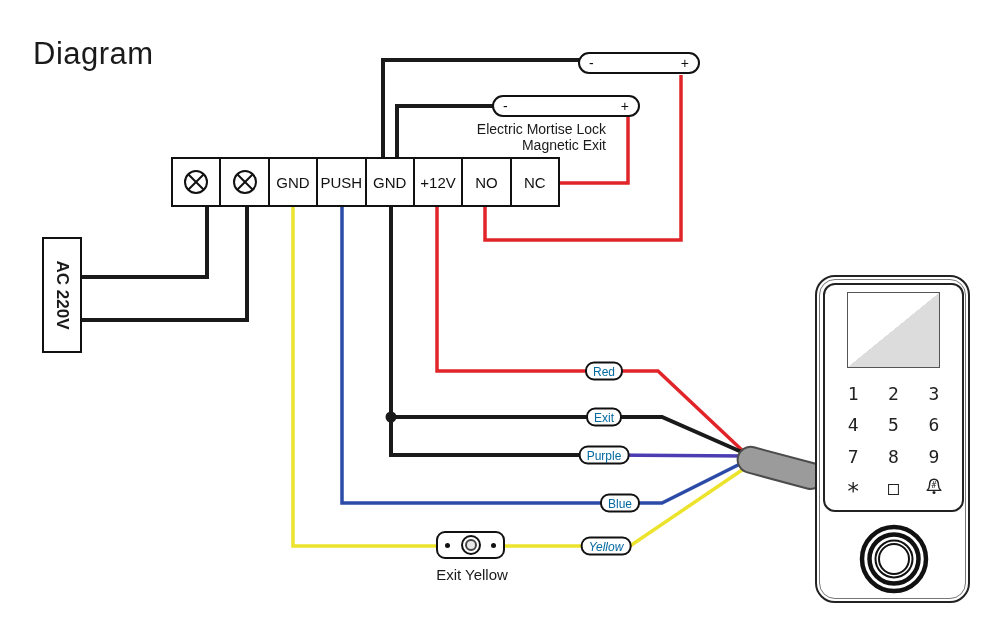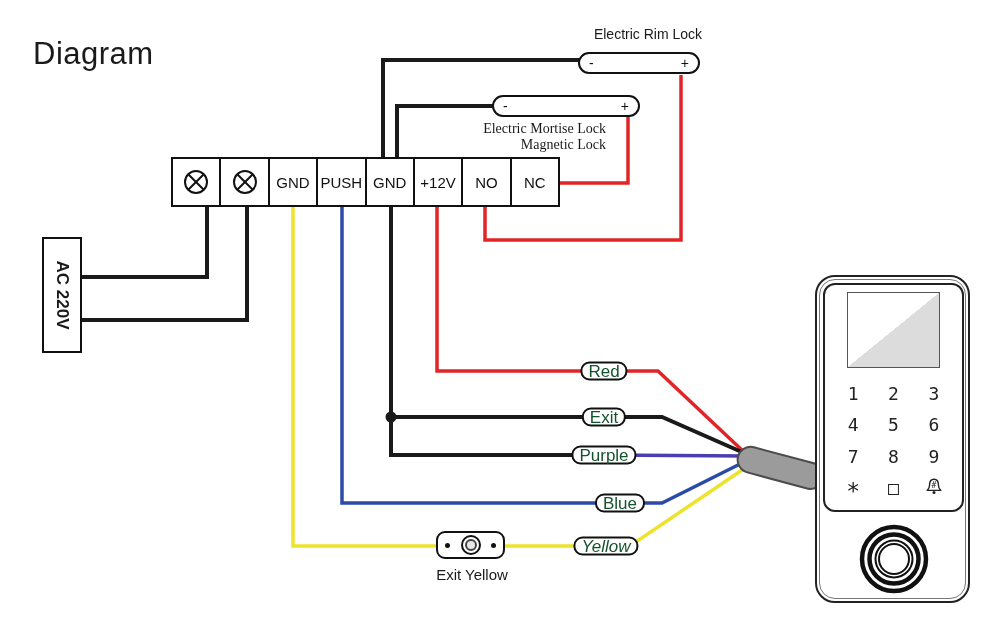--- a/index.html
+++ b/index.html
@@ -35,21 +35,21 @@
   .lockpill { position:absolute; height:22px; border:2.5px solid #111; border-radius:12px;
               background:#fff; z-index:2; display:flex; align-items:center;
               justify-content:space-between; padding:0 9px; font-size:14px; color:#111; }
   .lockpill .pm { line-height:1; }
 
   .textlabel { position:absolute; z-index:2; font-size:14px; color:#1a1a1a; }
 
   
   .wirelabel { position:absolute; transform:translate(-50%,-50%); z-index:2;
                border:2px solid #111; border-radius:9px; background:#fff;
-               font-size:17px; color:#14532d; padding:0.5px 6px; line-height:14px; white-space:nowrap; }
+               font-size:12px; color:#0369a1; padding:0.5px 6px; line-height:14px; white-space:nowrap; }
 
   
   .exitbtn { position:absolute; left:436px; top:531px; width:69px; height:28px;
              border:2.5px solid #111; border-radius:9px; background:#fff; z-index:2;
              display:flex; align-items:center; justify-content:space-between; padding:0 7px; }
   .exitbtn .dot { width:5px; height:5px; border-radius:50%; background:#111; }
   .exitbtn .ring-outer { width:20px; height:20px; border:2.5px solid #111; border-radius:50%;
              display:flex; align-items:center; justify-content:center; }
   .exitbtn .ring-inner { width:12px; height:12px; border:2px solid #444; border-radius:50%; background:#e8e8e8; }
   .exitlabel { position:absolute; left:412px; top:566px; width:120px; text-align:center;
@@ -142,33 +142,32 @@
       </div>
     <div class="tcell">
         <span>NC</span>
       </div>
   </div>
 
   <div class="acbox">
     <span>AC 220V</span>
   </div>
 
-  <div class="textlabel" style="left:558px; top:26px; width:180px; text-align:center;">Electric Rim Lock</div>
   <div class="lockpill" style="left:578px; top:52px; width:122px;">
     <span class="pm">-</span>
     <span class="pm">+</span>
   </div>
 
   <div class="lockpill" style="left:492px; top:95px; width:148px;">
     <span class="pm">-</span>
     <span class="pm">+</span>
   </div>
-  <div class="textlabel" style="left:420px; top:121px; width:186px; text-align:right; line-height:16px;font-family:Liberation Serif, serif;">
+  <div class="textlabel" style="left:420px; top:121px; width:186px; text-align:right; line-height:16px;">
     <div>Electric Mortise Lock</div>
-    <div>Magnetic Lock</div>
+    <div>Magnetic Exit</div>
   </div>
 
   <div class="wirelabel" style="left:604px; top:371px;">Red</div>
   <div class="wirelabel" style="left:604px; top:417px;">Exit</div>
   <div class="wirelabel" style="left:604px; top:455px;">Purple</div>
   <div class="wirelabel" style="left:604px; top:503px;margin-left:16px;">Blue</div>
   <div class="wirelabel" style="left:606px; top:546px;font-style:italic;">Yellow</div>
 
   <div class="exitbtn">
     <span class="dot"></span>

